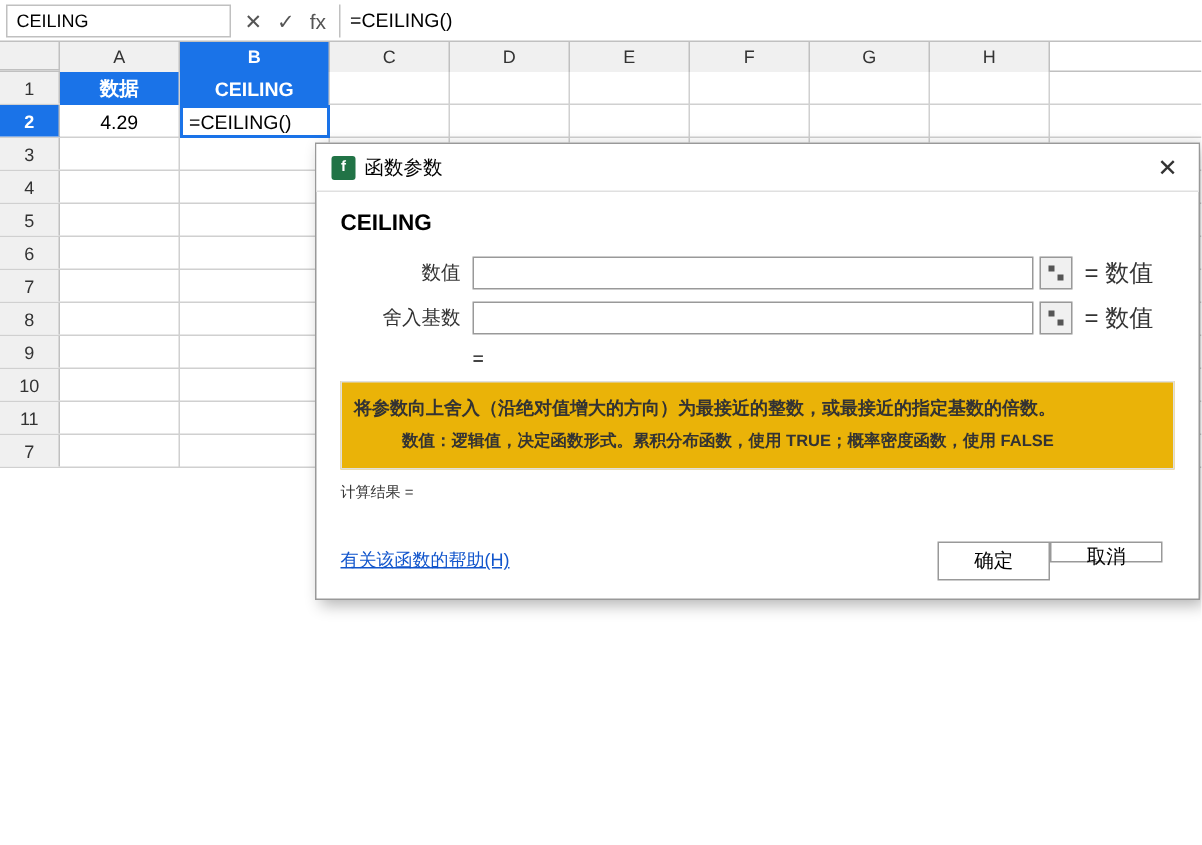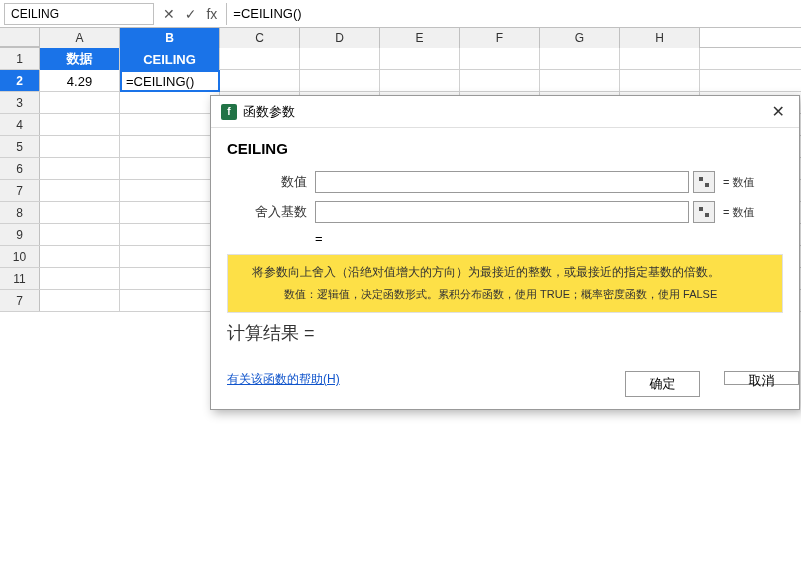--- a/index.html
+++ b/index.html
@@ -230,71 +230,72 @@
       border: 1px solid #999;
       background: #f0f0f0;
       display: flex;
       align-items: center;
       justify-content: center;
       cursor: pointer;
       font-size: 10px;
     }
     .param-eq {
       min-width: 60px;
-      font-size: 11px;
+      font-size: 16px;
       color: #333;
     }
     .result-row {
       display: flex;
       align-items: center;
       margin: 8px 0;
       padding-left: 88px;
       font-size: 13px;
     }
     .desc-area {
-      background: #fde047;
+      background: #eab308;
       border: 1px solid #e0e0e0;
-      padding: 8px 24px;
+      padding: 8px 8px;
       margin: 8px 0;
       min-height: 50px;
+      font-weight: bold;
     }
     .desc-main {
       font-size: 12px;
       color: #333;
       margin-bottom: 4px;
       line-height: 1.6;
     }
     .desc-param {
       font-size: 11px;
       color: #333;
       line-height: 1.6;
       margin-left: 32px;
     }
     .calc-result-row {
       display: flex;
       align-items: center;
       margin: 8px 0 6px 0;
-      font-size: 18px;
+      font-size: 10px;
       color: #333;
     }
     .help-link {
       color: #1155cc;
       text-decoration: underline;
       cursor: pointer;
       font-size: 12px;
     }
     .dialog-footer {
       display: flex;
       justify-content: space-between;
-      align-items: flex-start;
-      padding: 8px 0 12px 16px;
+      align-items: center;
+      padding: 8px 24px 12px 16px;
     }
     .dialog-buttons {
       display: flex;
-      gap: 24px;
+      gap: 0;
     }
     .btn-confirm {
       width: 75px;
       height: 26px;
       background: #fff;
       border: 1px solid #999;
       cursor: pointer;
       font-size: 13px;
     }
     .btn-cancel {

